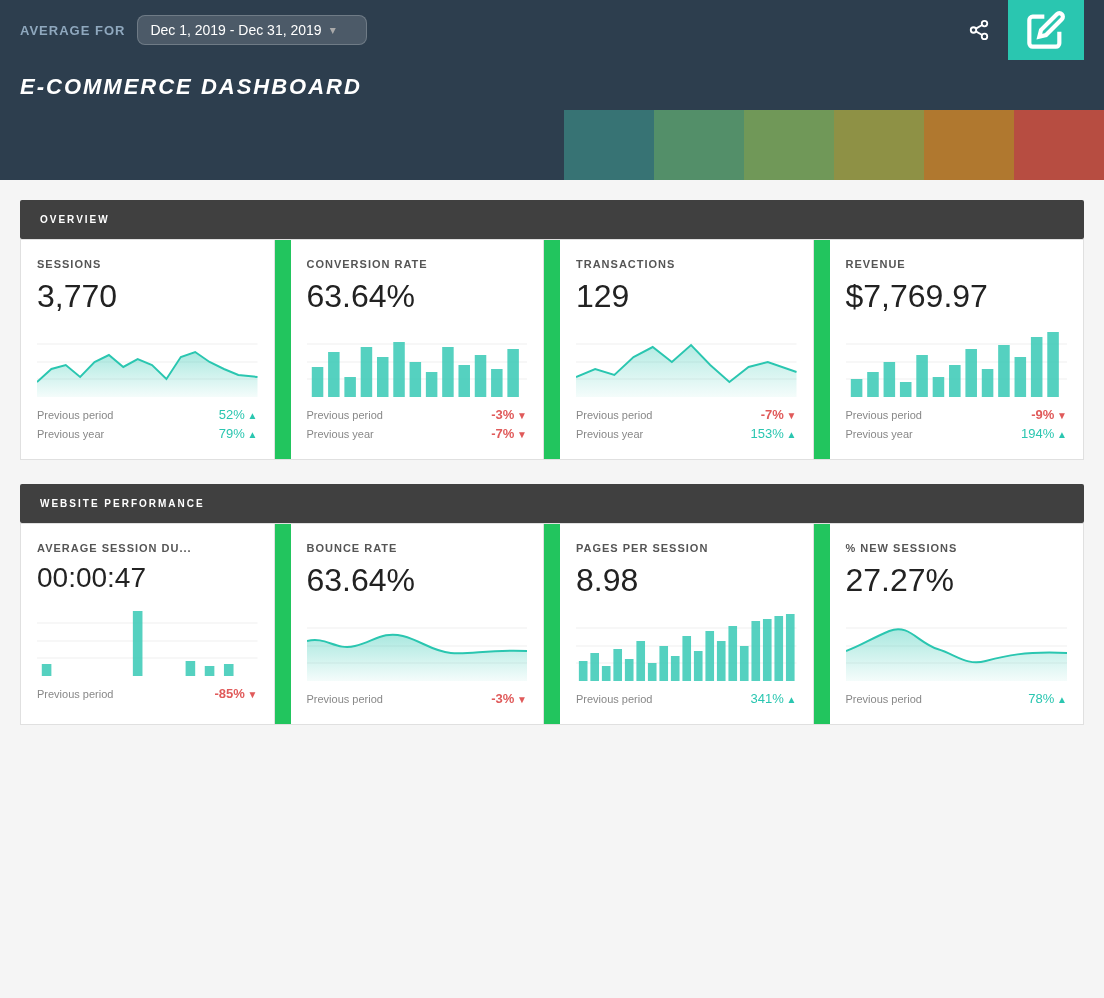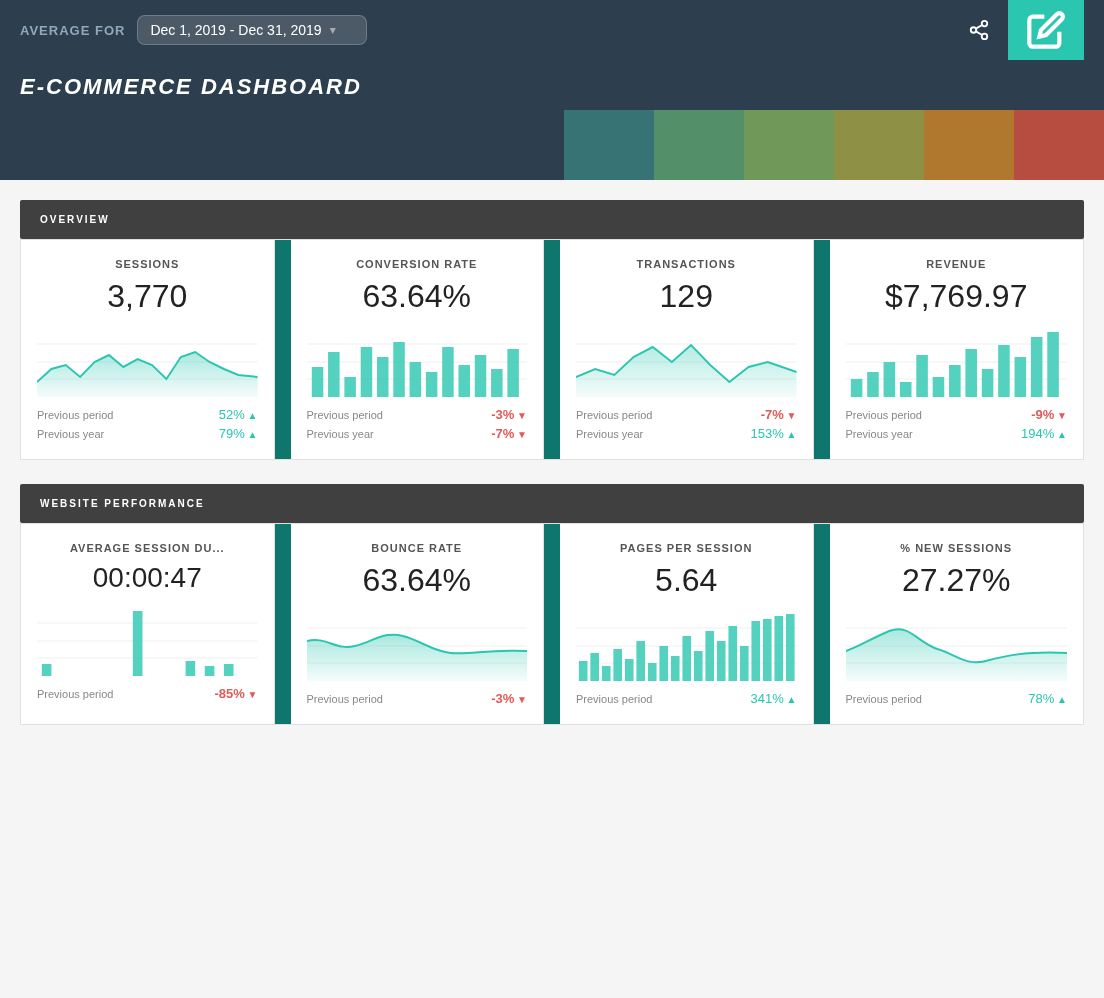--- a/index.html
+++ b/index.html
@@ -92,22 +92,21 @@
       border-radius: 2px;
       margin-bottom: 0;
     }
 
     
     .cards-grid {
       display: grid;
       grid-template-columns: repeat(4, 1fr);
       gap: 16px;
       border: 1px solid #e0e0e0;
-      background: #0f766e;
-      text-align: center;
+      background: #22c55e;
     }
     .card {
       padding: 18px 16px 14px 16px;
       border-right: 1px solid #e0e0e0;
       background: #fff;
     }
     .card:last-child { border-right: none; }
     .card-label {
       font-size: 11px;
       font-weight: bold;
@@ -381,21 +380,21 @@
         <div class="card-stats">
           <div class="stat-row">
             <span class="stat-label">Previous period</span>
             <span class="stat-value-negative arrow-down">-3%</span>
           </div>
         </div>
       </div>
 
       <div class="card">
         <div class="card-label">PAGES PER SESSION</div>
-        <div class="card-value">5.64</div>
+        <div class="card-value">8.98</div>
         <div class="card-chart">
           <svg viewBox="0 0 230 70" preserveAspectRatio="none">
             <line x1="0" y1="17" x2="230" y2="17" stroke="#e0e0e0" stroke-width="0.5"></line>
             <line x1="0" y1="35" x2="230" y2="35" stroke="#e0e0e0" stroke-width="0.5"></line>
             <line x1="0" y1="52" x2="230" y2="52" stroke="#e0e0e0" stroke-width="0.5"></line>
             <rect x="3" y="50" width="9" height="20" fill="#2ac6b0" opacity="0.8"></rect>
             <rect x="15" y="42" width="9" height="28" fill="#2ac6b0" opacity="0.8"></rect>
             <rect x="27" y="55" width="9" height="15" fill="#2ac6b0" opacity="0.8"></rect>
             <rect x="39" y="38" width="9" height="32" fill="#2ac6b0" opacity="0.8"></rect>
             <rect x="51" y="48" width="9" height="22" fill="#2ac6b0" opacity="0.8"></rect>

